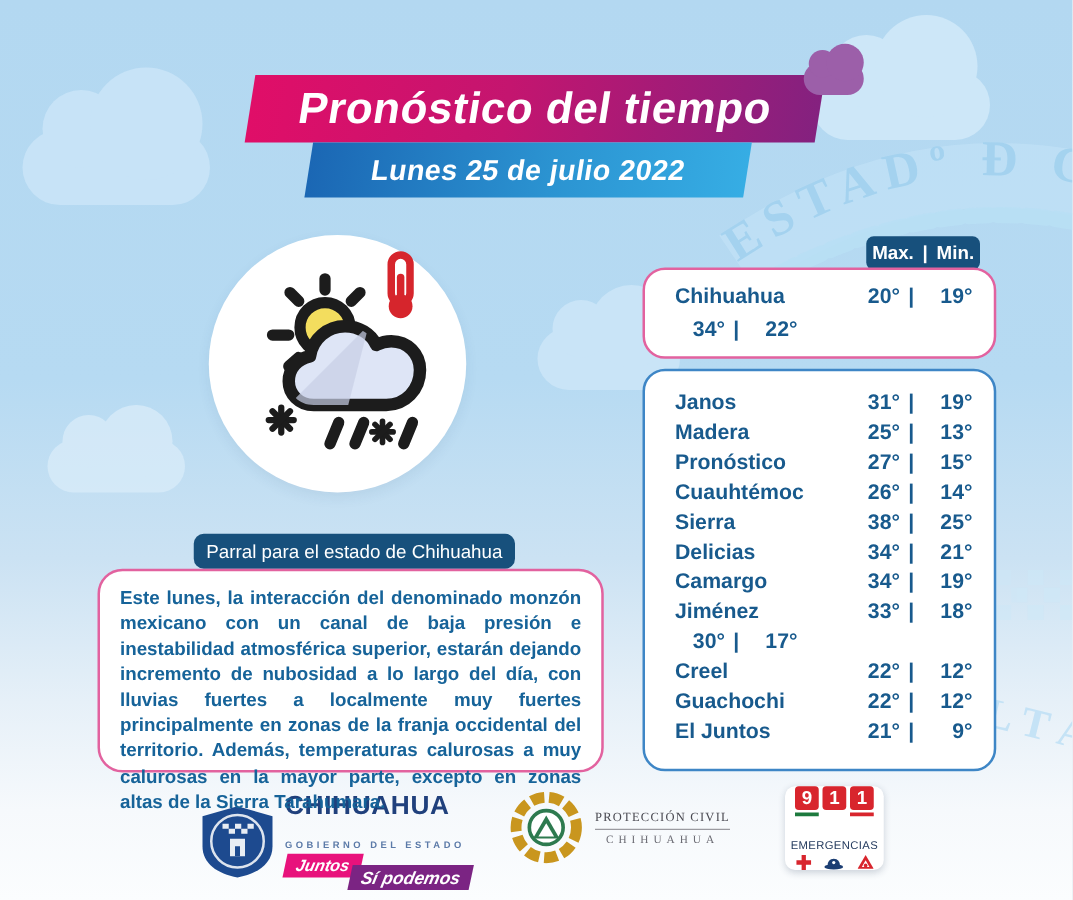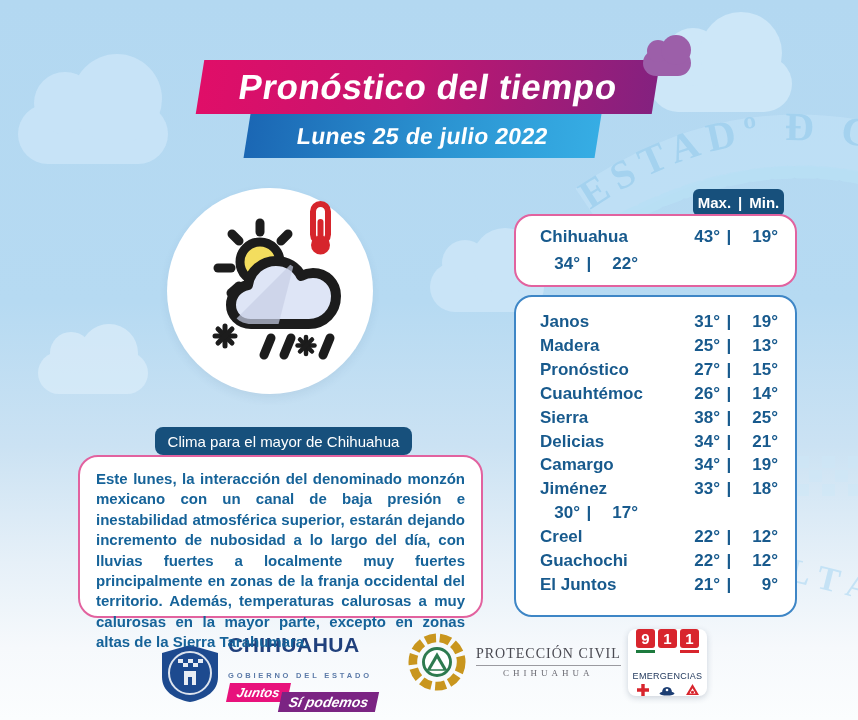--- a/index.html
+++ b/index.html
@@ -81,21 +81,21 @@
   .gov-logo{left:158px;top:634px;}
   .gov-text{margin-left:6px;display:flex;flex-direction:column;}
   .gov-name{font-size:21px;font-weight:800;color:#20407c;letter-spacing:.5px;line-height:1;}
   .gov-sub{font-size:7.5px;font-weight:bold;color:#5b7aa8;letter-spacing:2.8px;margin-top:16px;}
   .gov-chips{position:relative;height:28px;margin-top:3px;width:160px;}
   .chip{position:absolute;color:#fff;font-style:italic;font-weight:bold;transform:skewX(-12deg);padding:2px 9px;font-size:13px;}
   .chip-juntos{left:0;top:0;background:#e8127c;}
   .chip-podemos{left:52px;top:9px;background:#7b2483;font-size:14px;}
   .civil-logo{left:408px;top:633px;}
   .civil-text{margin-left:10px;display:flex;flex-direction:column;align-items:center;font-family:"Liberation Serif",serif;}
-  .civil-line1{font-size:14px;color:#4a4a52;letter-spacing:1px;}
+  .civil-line1{font-size:10px;color:#4a4a52;letter-spacing:1px;}
   .civil-rule{width:100%;height:1px;background:#9a9aa0;margin:3px 0 2px;}
   .civil-line2{font-size:9px;color:#6b6b73;letter-spacing:4px;}
   .e911-card{
     left:628px;top:629px;width:79px;height:67px;background:#fff;border-radius:8px;
     box-shadow:0 2px 6px rgba(30,50,80,.2);flex-direction:column;justify-content:center;
     display:flex;align-items:center;padding:2px 0;box-sizing:border-box;
   }
   .e911-digits{display:flex;gap:3px;}
   .digit{width:19px;height:19px;background:#d8252d;border-radius:3px;color:#fff;font-weight:800;font-size:15px;display:flex;align-items:center;justify-content:center;}
   .e911-bars{display:flex;gap:3px;margin-top:2px;}
@@ -194,21 +194,21 @@
 
   <div class="maxmin-badge">
     <span>Max.</span>
     <span>|</span>
     <span>Min.</span>
   </div>
 
   <div class="panel panel-main">
     <div class="row">
       <span class="city">Chihuahua</span>
-      <span class="t">43°</span>
+      <span class="t">20°</span>
       <span class="pipe">|</span>
       <span class="t">19°</span>
     </div>
     <div class="row">
       <span class="t">34°</span>
       <span class="pipe">|</span>
       <span class="t">22°</span>
     </div>
   </div>
 
@@ -280,21 +280,21 @@
     </div>
     <div class="row">
       <span class="city">El Juntos</span>
       <span class="t">21°</span>
       <span class="pipe">|</span>
       <span class="t">9°</span>
     </div>
   </div>
 
   <div class="clima-badge">
-    <span>Clima para el mayor de Chihuahua</span>
+    <span>Parral para el estado de Chihuahua</span>
   </div>
   <div class="summary-box">
     <span>Este lunes, la interacción del denominado monzón mexicano con un canal de baja presión e inestabilidad atmosférica superior, estarán dejando incremento de nubosidad a lo largo del día, con lluvias fuertes a localmente muy fuertes principalmente en zonas de la franja occidental del territorio. Además, temperaturas calurosas a muy calurosas en la mayor parte, excepto en zonas altas de la Sierra Tarahumara.</span>
   </div>
 
   <div class="footer-item gov-logo">
     <svg width="64" height="60" viewBox="0 0 64 60">
       <path d="M32 2 L60 10 V34 C60 48 48 56 32 59 C16 56 4 48 4 34 V10 Z" fill="#1d4a8f"></path>
       <circle cx="32" cy="30" r="21" fill="none" stroke="#ffffff" stroke-width="2" opacity="0.85"></circle>
       <g fill="#ffffff" opacity="0.9">

